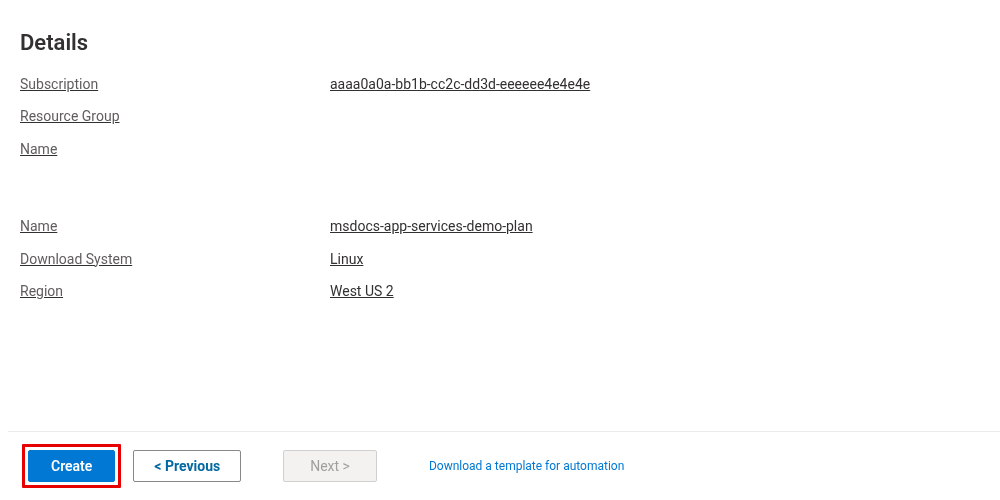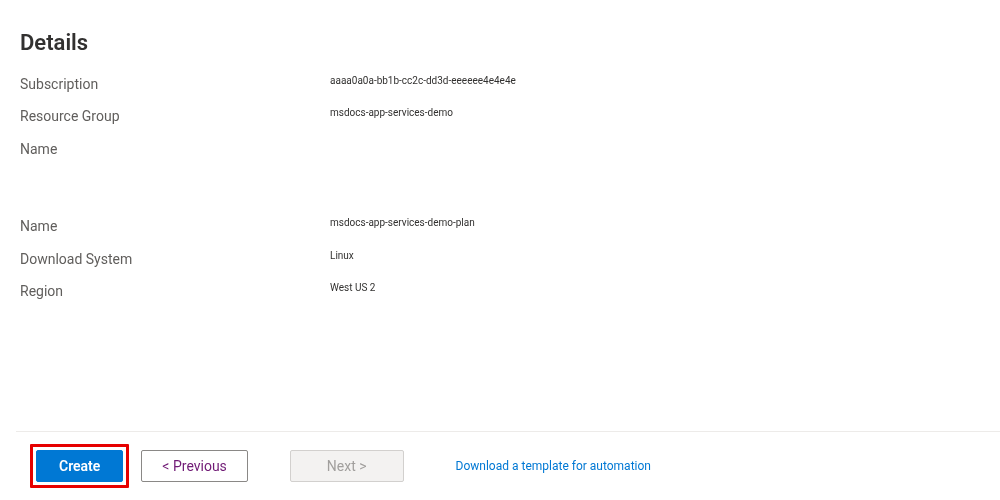--- a/index.html
+++ b/index.html
@@ -25,34 +25,35 @@
     .section-title {
       font-size: 22px;
       font-weight: 600;
       color: #323130;
       margin-bottom: 18px;
     }
     .row {
       display: flex;
       margin-bottom: 10px;
       line-height: 1.6;
+      text-decoration: underline;
     }
     .label {
       width: 310px;
       color: #605e5c;
       font-size: 14px;
     }
     .value {
       color: #323130;
-      font-size: 10px;
+      font-size: 14px;
     }
     .footer {
       position: absolute;
       bottom: 0;
-      left: 16px;
+      left: 8px;
       right: 0;
       border-top: 1px solid #edebe9;
       padding: 12px 14px;
       display: flex;
       align-items: center;
       gap: 12px;
     }
     .btn {
       font-family: inherit;
       font-size: 14px;
@@ -72,31 +73,31 @@
       padding: 6px 22px;
     }
     .highlight-box {
       border: 3px solid #e60000;
       padding: 3px;
       display: inline-flex;
       border-radius: 1px;
     }
     .btn-secondary {
       background: #ffffff;
-      color: #701a75;
+      color: #0369a1;
       border: 1px solid #8a8886;
-      font-weight: 400;
+      font-weight: 700;
       padding: 6px 20px;
     }
     .btn-disabled {
       background: #f3f2f1;
       color: #a19f9d;
       border: 1px solid #d2d0ce;
       font-weight: 400;
-      padding: 6px 36px;
+      padding: 6px 26px;
       cursor: default;
       margin-left: 30px;
     }
     .link {
       color: #0078d4;
       text-decoration: none;
       margin-left: 40px;
       cursor: pointer;
       font-size: 12px;
     }
@@ -108,21 +109,20 @@
 
   <div class="section">
     <h2 class="section-title">Details</h2>
 
     <div class="row">
       <div class="label">Subscription</div>
       <div class="value">aaaa0a0a-bb1b-cc2c-dd3d-eeeeee4e4e4e</div>
     </div>
     <div class="row">
       <div class="label">Resource Group</div>
-      <div class="value">msdocs-app-services-demo</div>
     </div>
     <div class="row">
       <div class="label">Name</div>
     </div>
   </div>
 
   <div class="section">
 
     <div class="row">
       <div class="label">Name</div>

